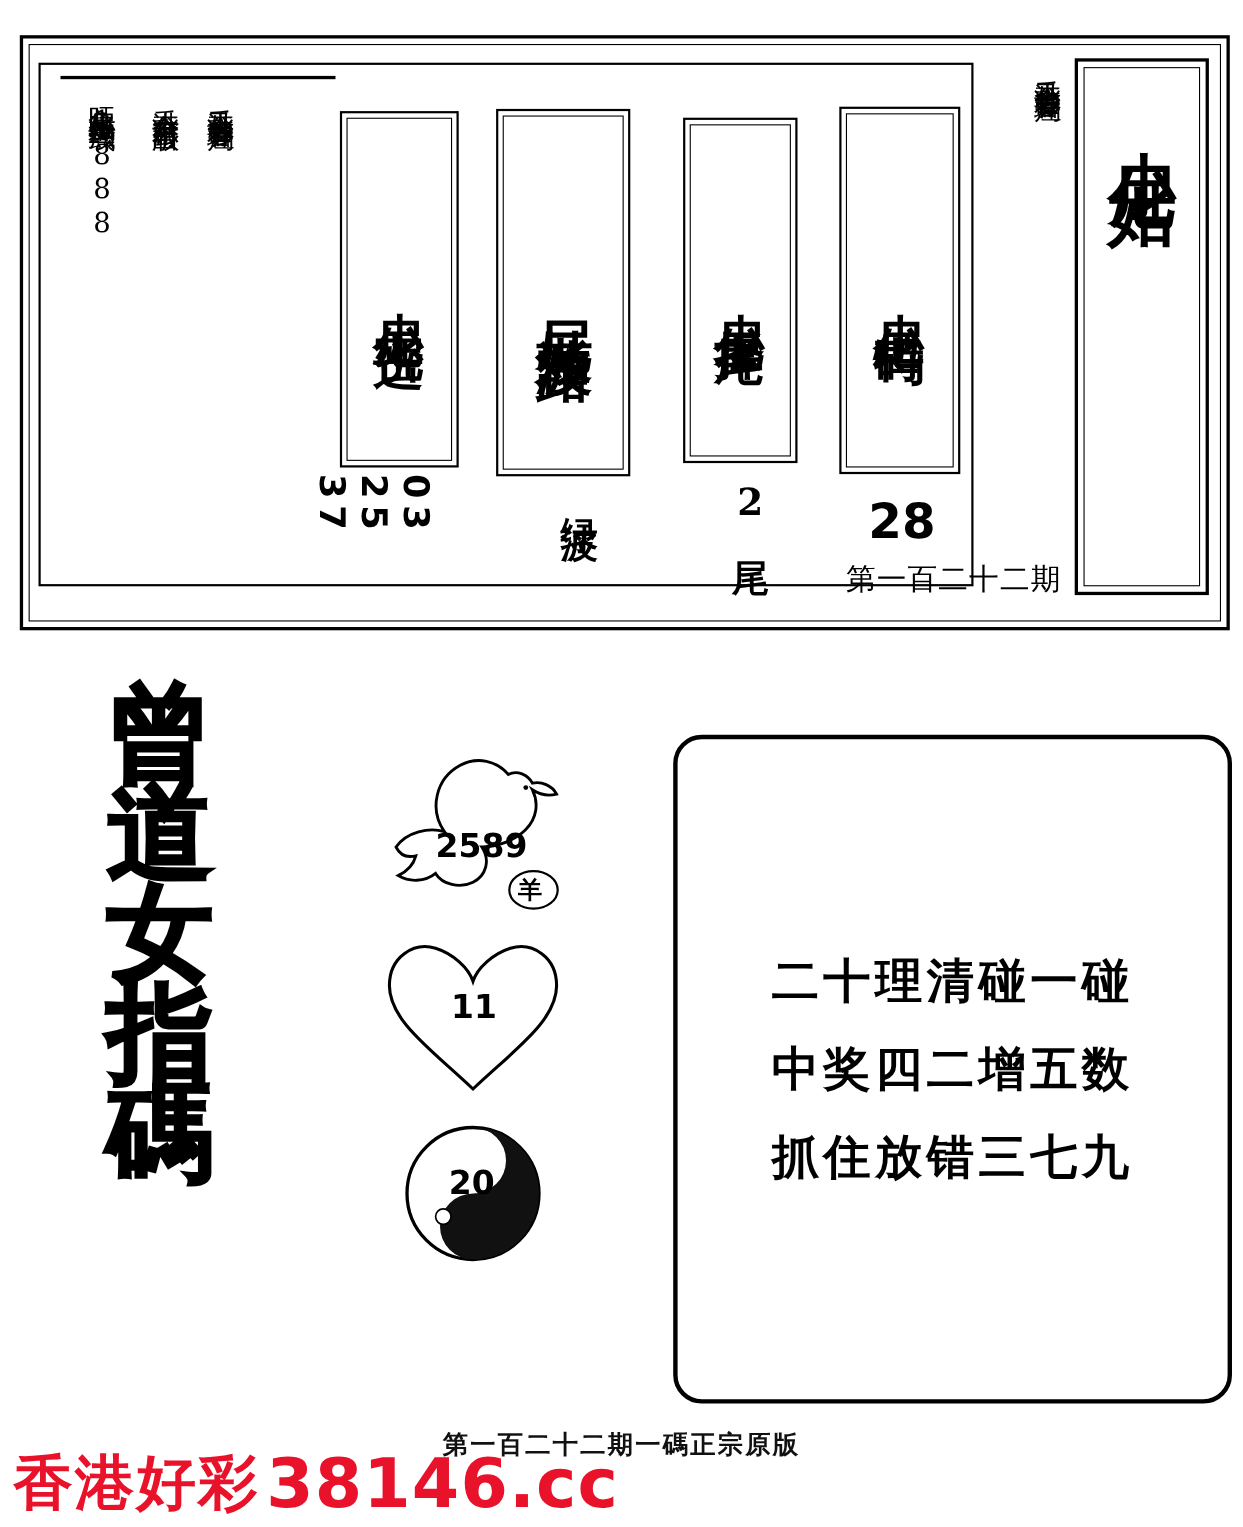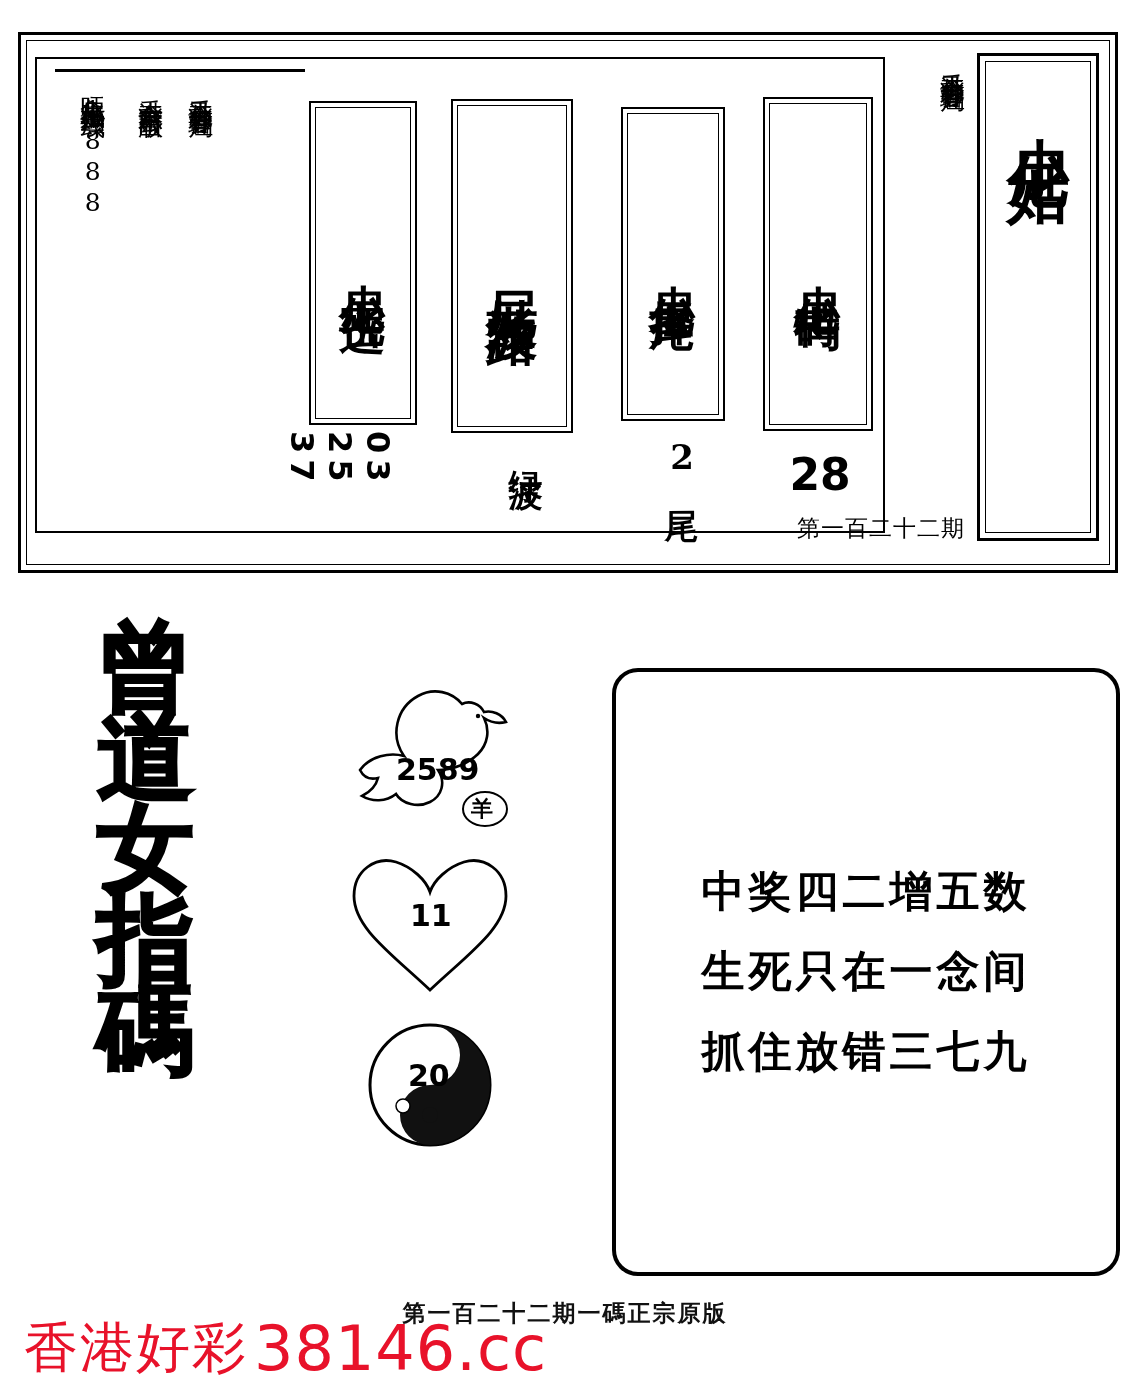--- a/index.html
+++ b/index.html
@@ -41,21 +41,21 @@
     writing-mode:vertical-rl; text-orientation:upright;
     white-space:nowrap; line-height:1.05;
   }
   
   .col-bureau {
     position:absolute; right:18px; top:18px; height:420px;
     font-size:25px; letter-spacing:2px;
   }
   .issue-no {
     position:absolute; right:4px; bottom:10px;
-    font-size:23px; letter-spacing:1px; white-space:nowrap;
+    font-size:27px; letter-spacing:1px; white-space:nowrap;
   }
   
   .sbox { position:absolute; border:2px solid #000; }
   .sbox-inner { position:absolute; left:4px; top:4px; right:4px; bottom:4px; border:1px solid #000;
                 display:flex; align-items:center; justify-content:center; }
   .sbox-label {
     writing-mode:vertical-rl; text-orientation:upright;
     font-weight:bold; font-size:46px; letter-spacing:8px;
     font-family:"DejaVu Serif", serif;
   }
@@ -111,22 +111,22 @@
   .verse {
     text-align:center; font-size:43px; font-weight:bold;
     letter-spacing:4px; font-family:"DejaVu Serif", serif;
   }
   
   .footer-center {
     position:absolute; left:0; right:0; top:1298px; text-align:center;
     font-size:23px; font-weight:bold; letter-spacing:2px; color:#111;
   }
   .watermark {
-    position:absolute; left:24px; top:1312px; width:1080px;
-    display:flex; align-items:flex-end; font-weight:normal;
+    position:absolute; left:12px; top:1312px; width:1080px;
+    display:flex; align-items:flex-end; font-weight:bold;
   }
   .wm-cn { font-size:54px; color:#e8122a; letter-spacing:2px; font-family:"DejaVu Sans", sans-serif; }
   .wm-num { font-size:62px; color:#e8122a; letter-spacing:1px; font-family:"DejaVu Sans", sans-serif; margin-left:6px; }
 </style>
 </head>
 <body>
 
 <div class="top-panel">
   <div class="top-panel-inner"></div>
 
@@ -213,22 +213,22 @@
     <path d="M75 15 A60 60 0 0 1 75 135 A30 30 0 0 1 75 75 A30 30 0 0 0 75 15 Z" fill="#111"></path>
     <circle cx="75" cy="45" r="8" fill="#fff"></circle>
     <circle cx="75" cy="105" r="8" fill="#111"></circle>
     <circle cx="48" cy="96" r="7" fill="#fff" stroke="#000" stroke-width="1.5"></circle>
   </svg>
   <div class="num-on-icon" style="left:78px; top:398px;">20</div>
 </div>
 
 <div class="verse-box">
   <div class="verse-list">
+    <div class="verse">二十理清碰一碰</div>
     <div class="verse">中奖四二增五数</div>
-    <div class="verse">生死只在一念间</div>
     <div class="verse">抓住放错三七九</div>
   </div>
 </div>
 
 <div class="footer-center">第一百二十二期一碼正宗原版</div>
 <div class="watermark">
   <span class="wm-cn">香港好彩</span>
   <span class="wm-num">38146.cc</span>
 </div>
 

